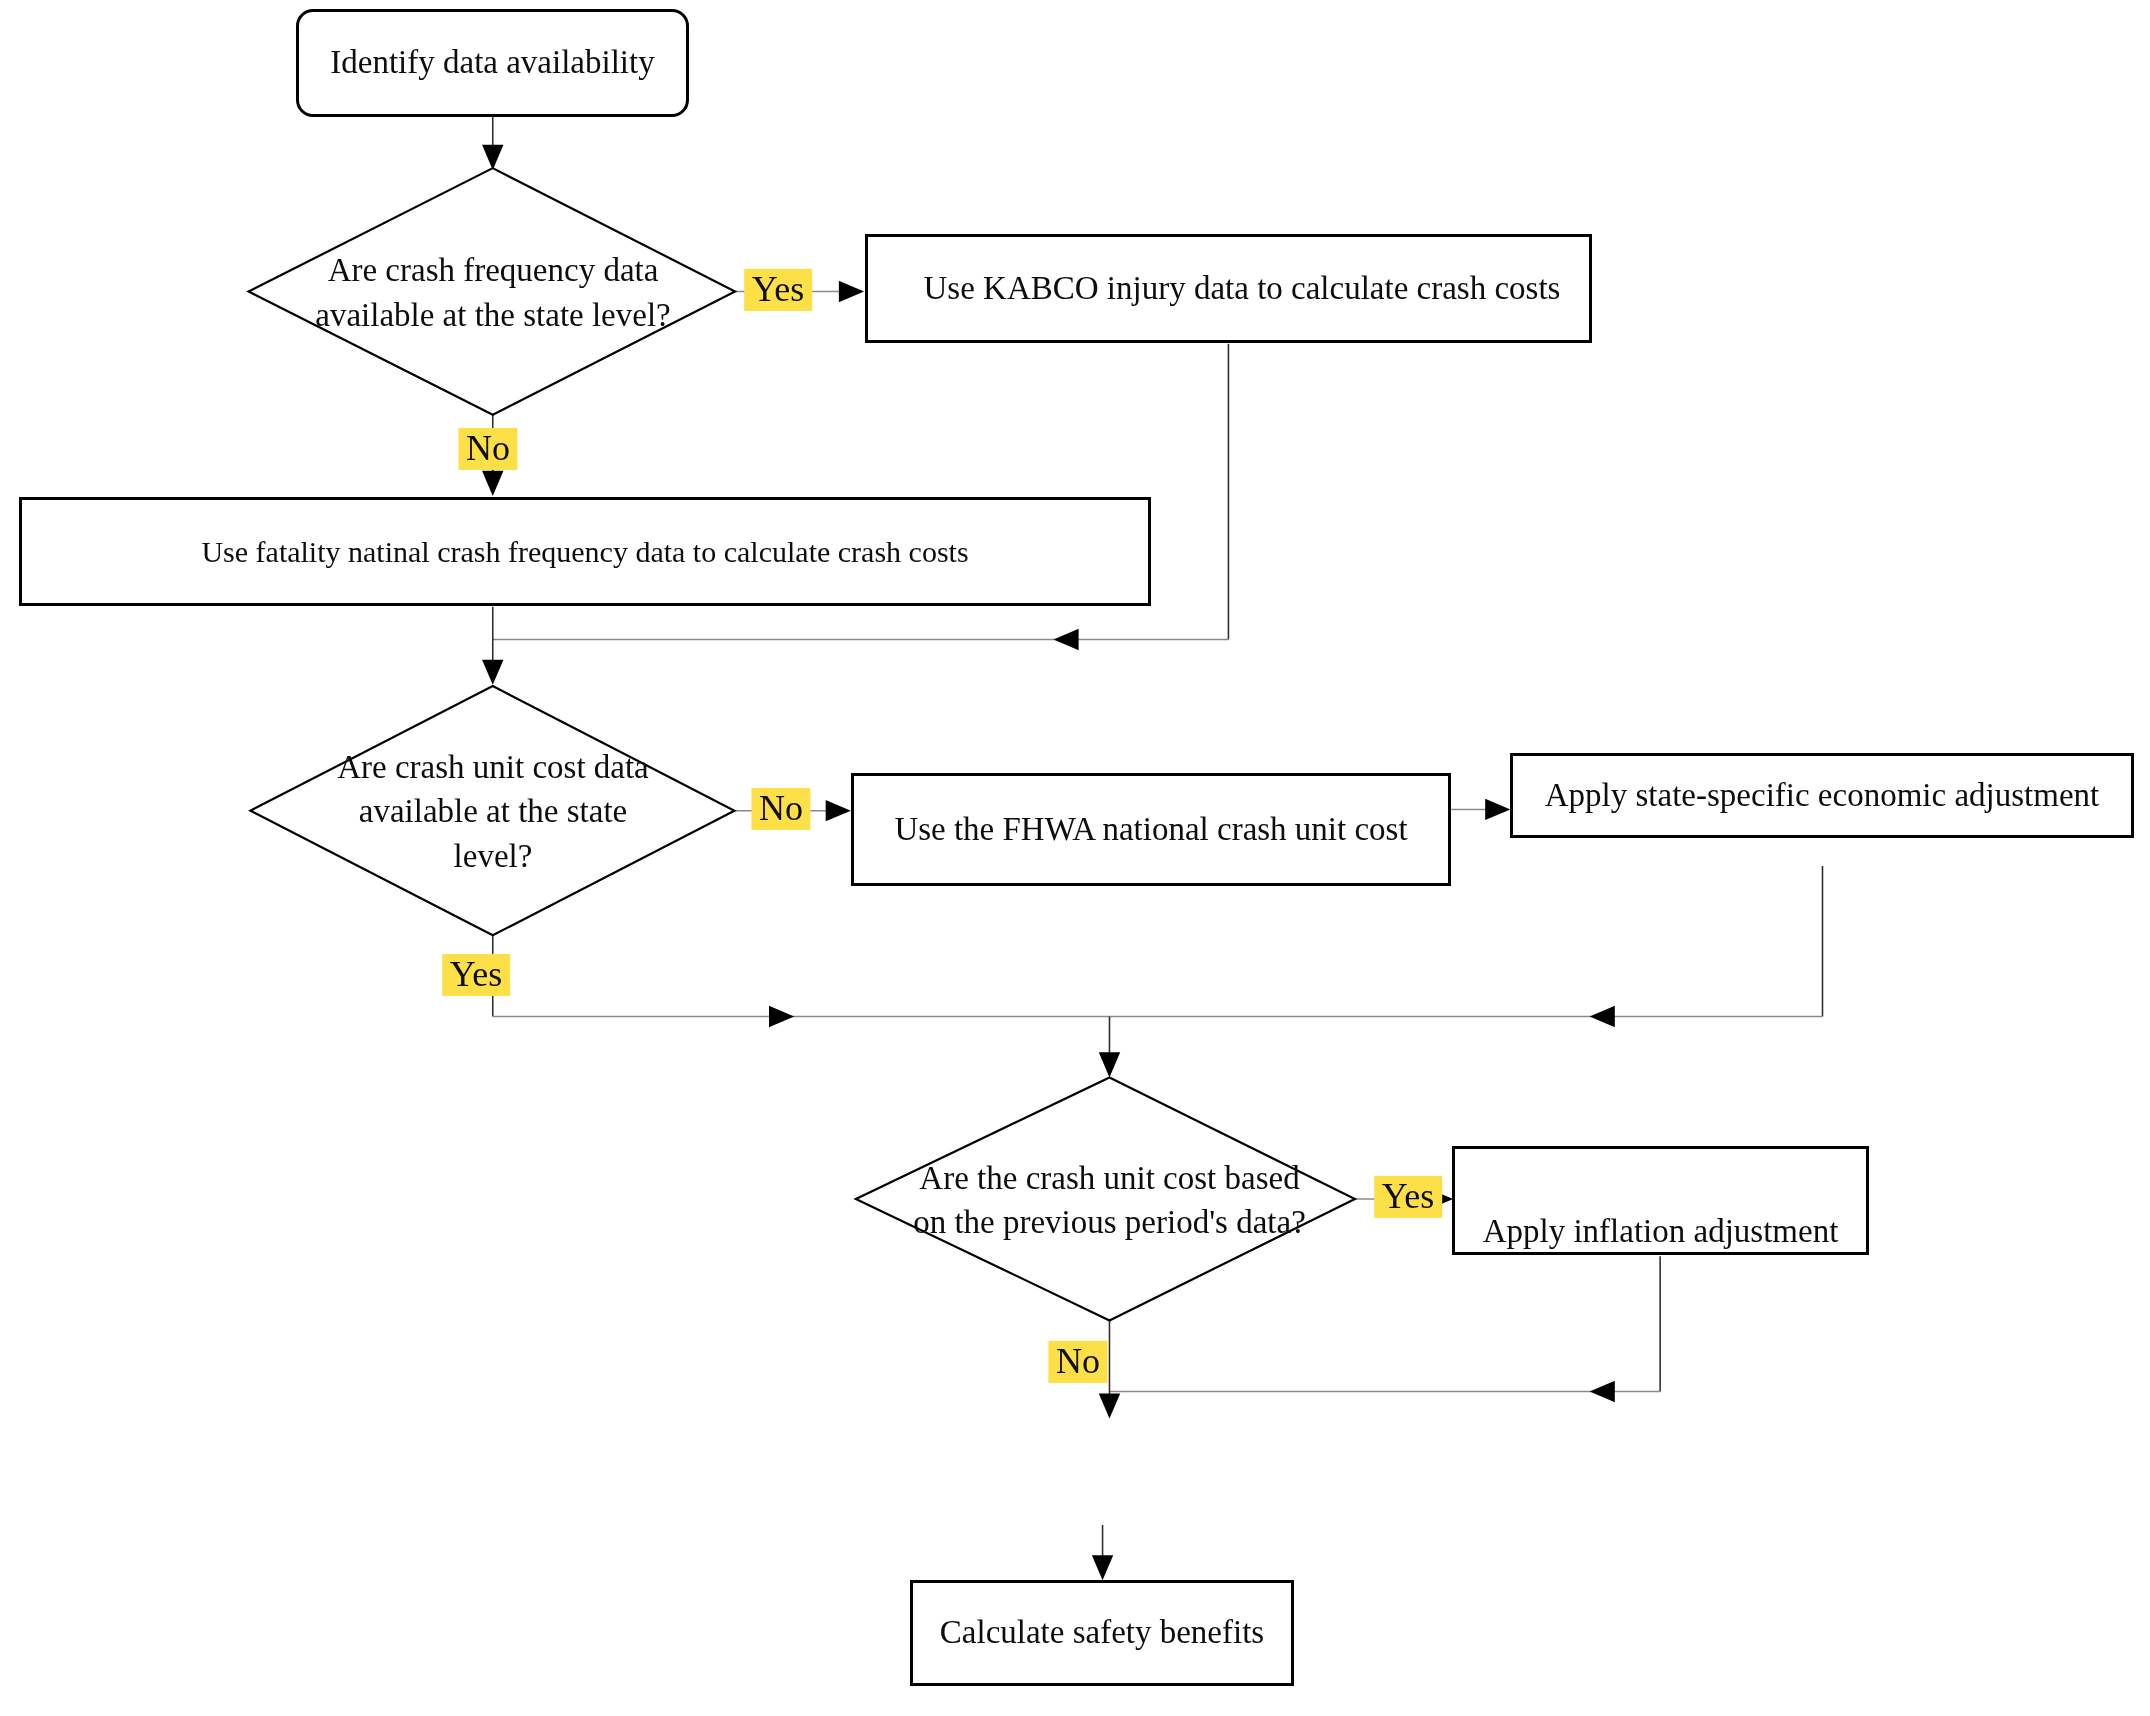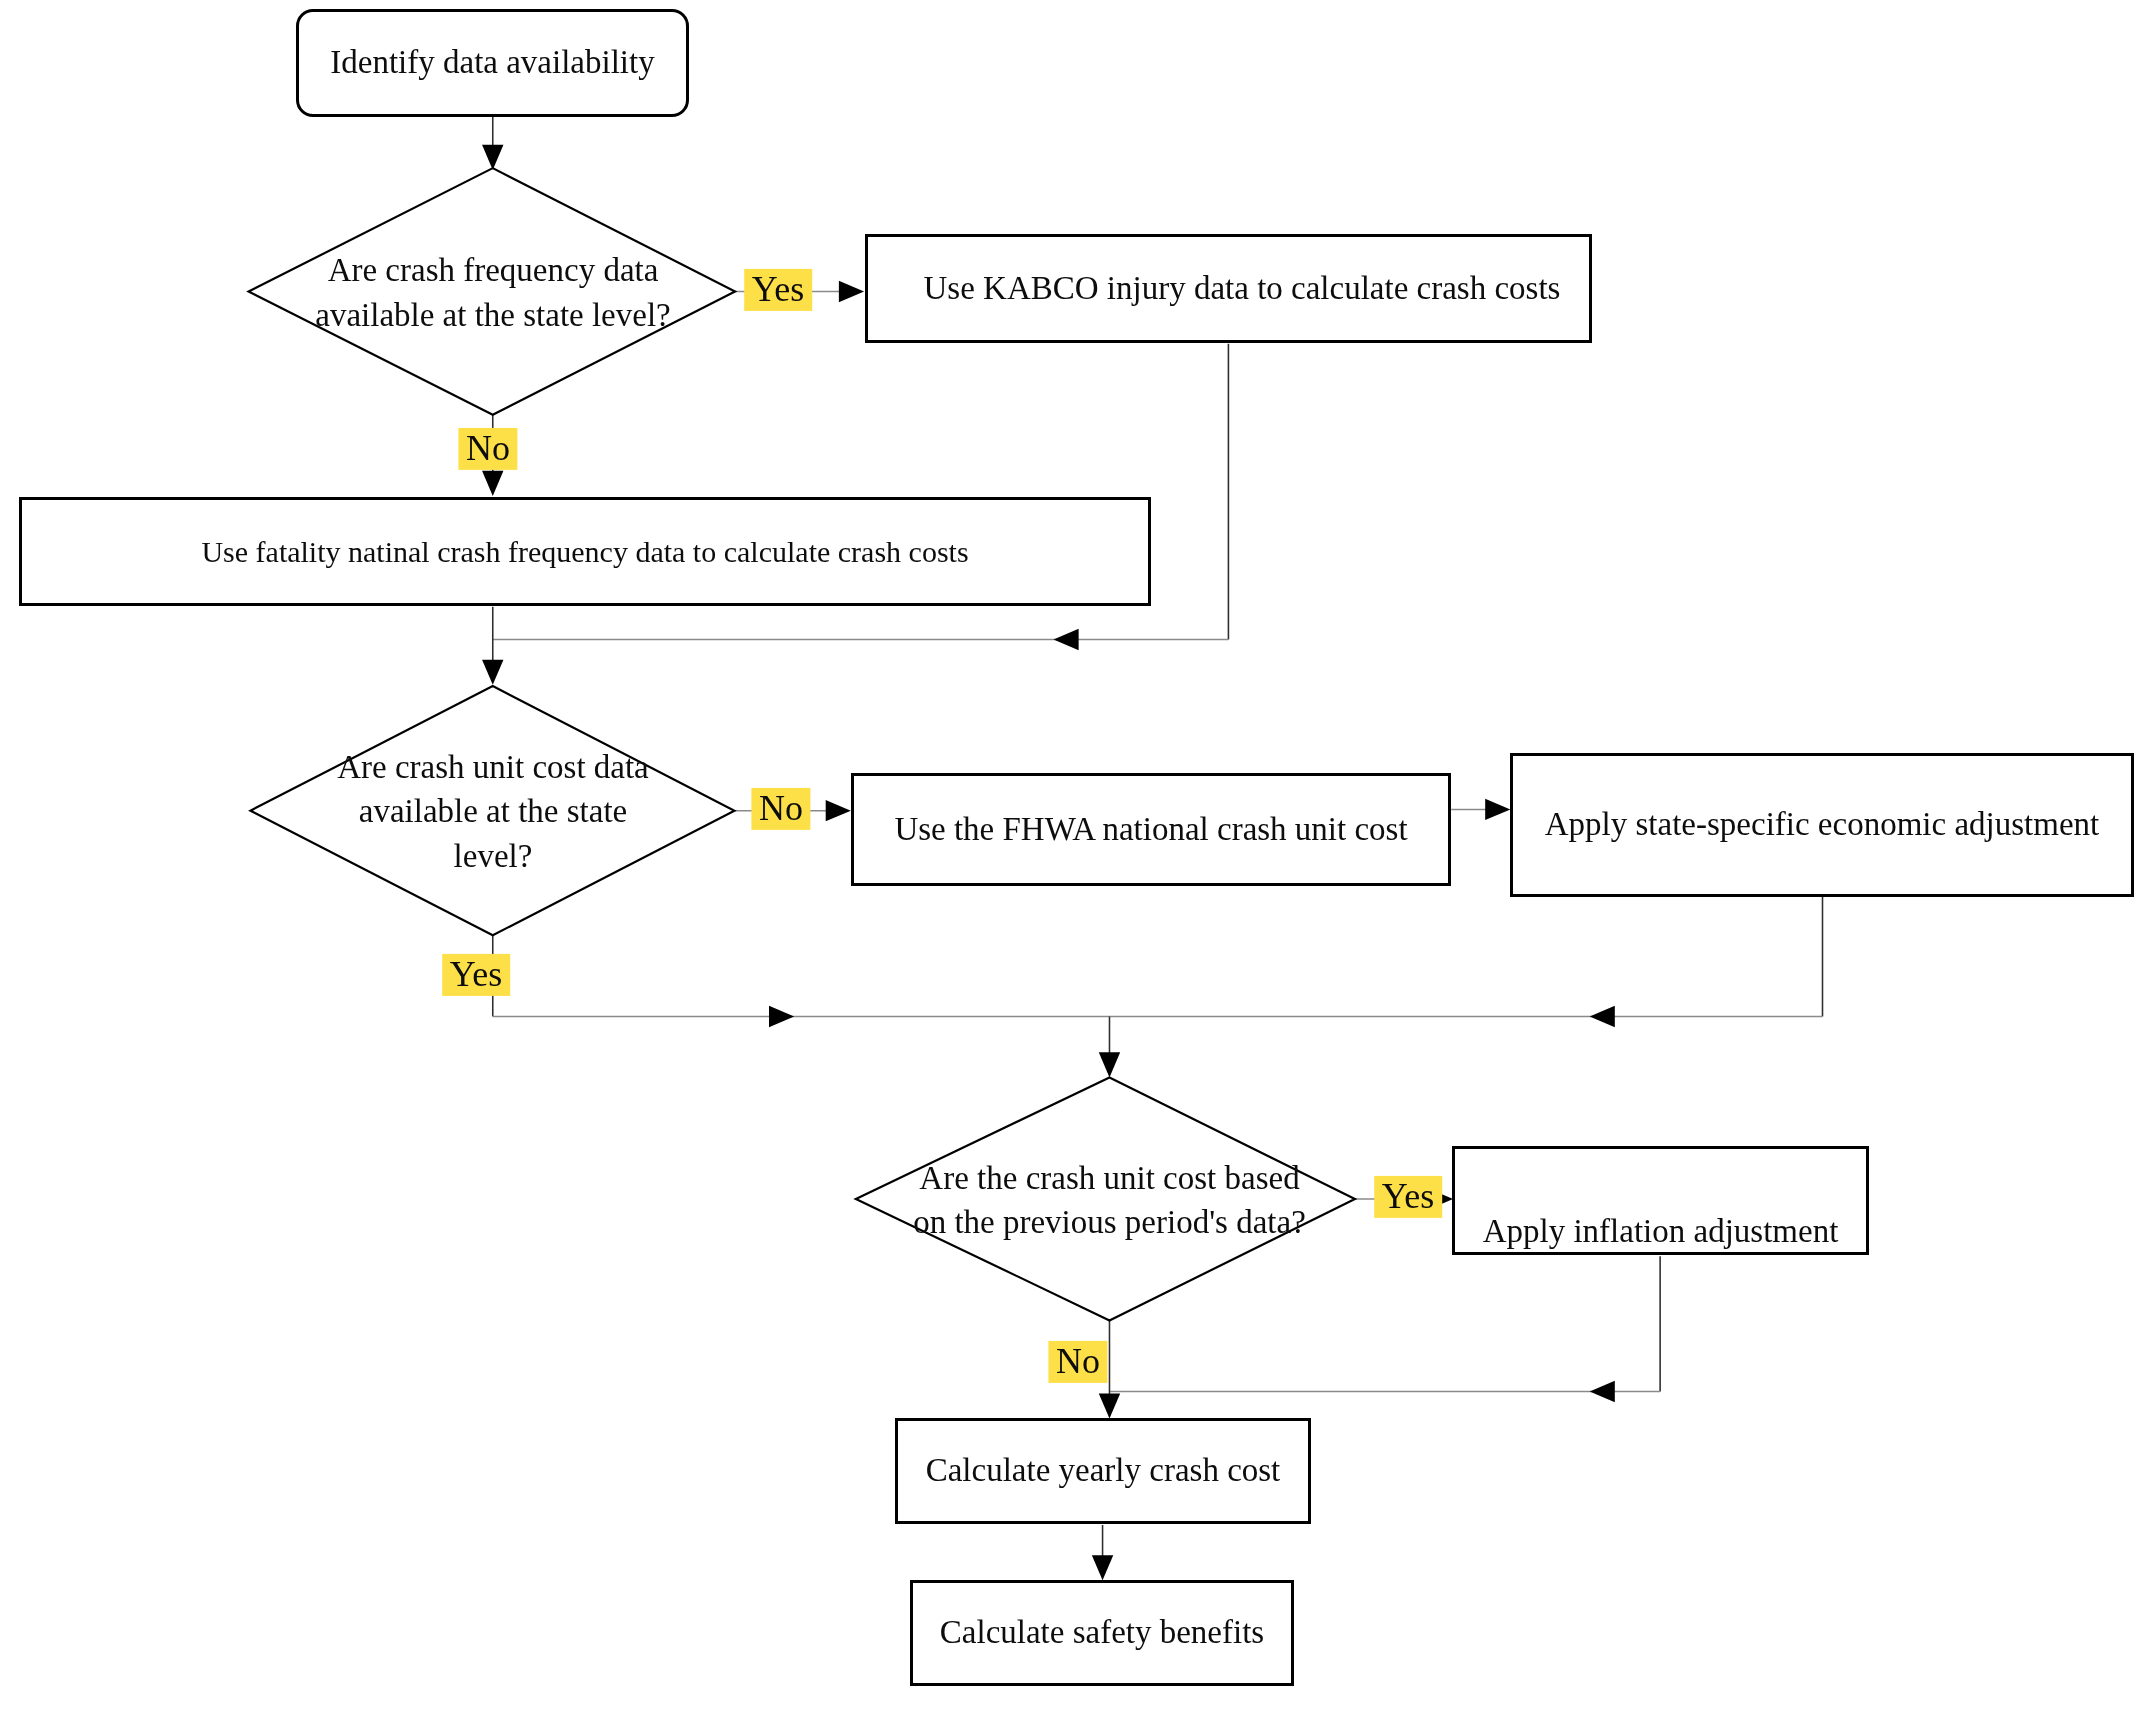--- a/index.html
+++ b/index.html
@@ -87,31 +87,28 @@
   </div>
 
   <div class="box small" style="left:19px;top:497px;width:1132px;height:109px;">
     <span>Use fatality natinal crash frequency data to calculate crash costs</span>
   </div>
 
   <div class="box" style="left:851px;top:753px;width:600px;height:113px;margin-top:20px;">
     <span>Use the FHWA national crash unit cost</span>
   </div>
 
-  <div class="box" style="left:1510px;top:753px;width:624px;height:144px;">
+  <div class="box" style="left:1510px;top:753px;width:624px;height:85px;">
     <span>Apply state-specific economic adjustment</span>
   </div>
 
   <div class="box" style="left:1452px;top:1146px;width:417px;height:109px;align-items:flex-end;">
     <span>Apply inflation adjustment</span>
   </div>
 
-  <div class="box" style="left:895px;top:1418px;width:416px;height:106px;">
-    <span>Calculate yearly crash cost</span>
-  </div>
 
   <div class="box" style="left:910px;top:1580px;width:384px;height:106px;">
     <span>Calculate safety benefits</span>
   </div>
 
   <div class="dtext" style="left:304px;top:220px;width:378px;height:145px;">Are crash frequency data available at the state level?</div>
 
   <div class="dtext" style="left:323px;top:736px;width:340px;height:151px;">Are crash unit cost data available at the state level?</div>
 
   <div class="dtext" style="left:908px;top:1126px;width:403px;height:148px;">Are the crash unit cost based on the previous period's data?</div>

